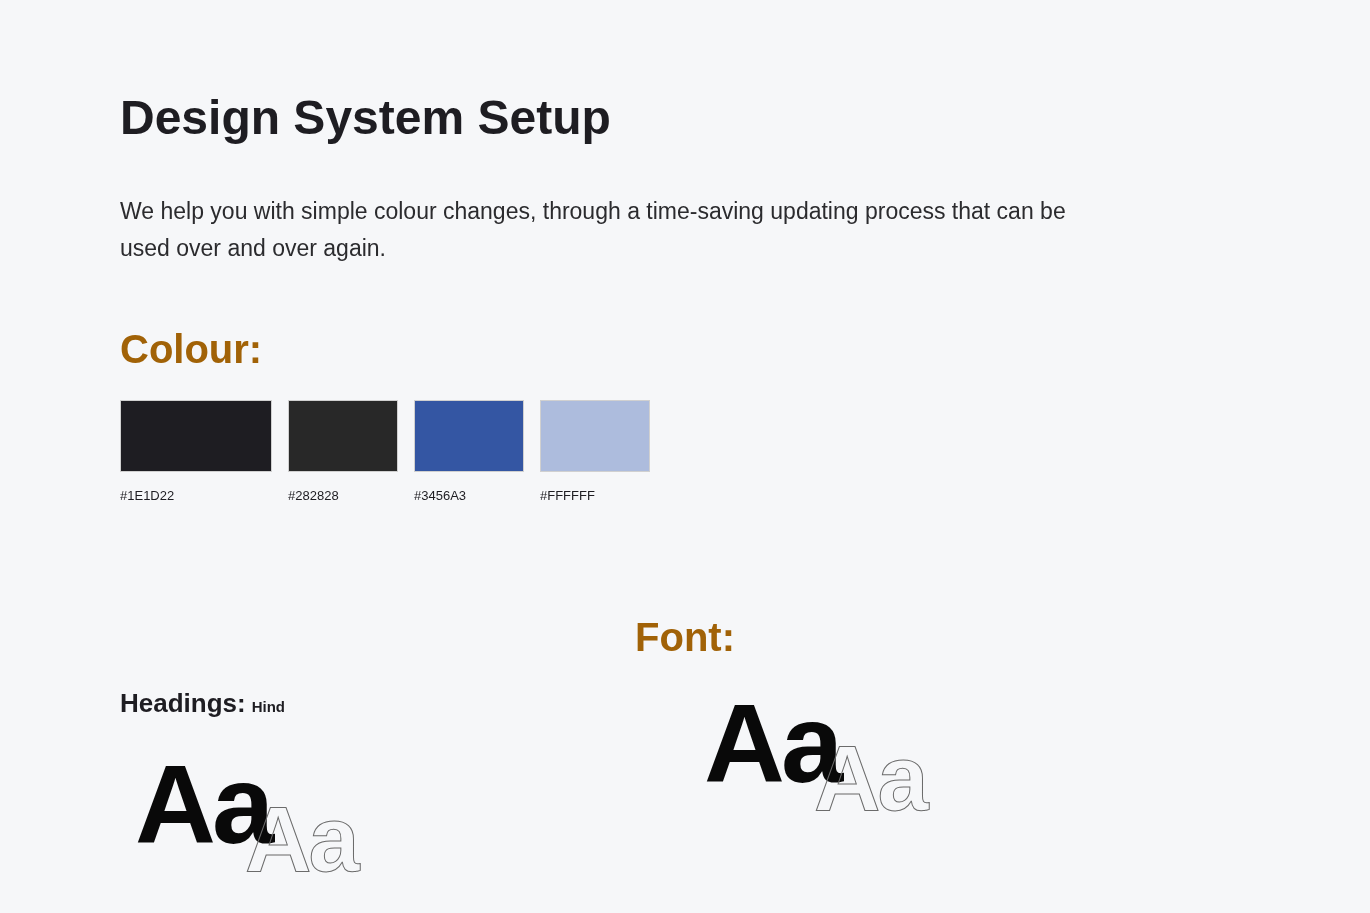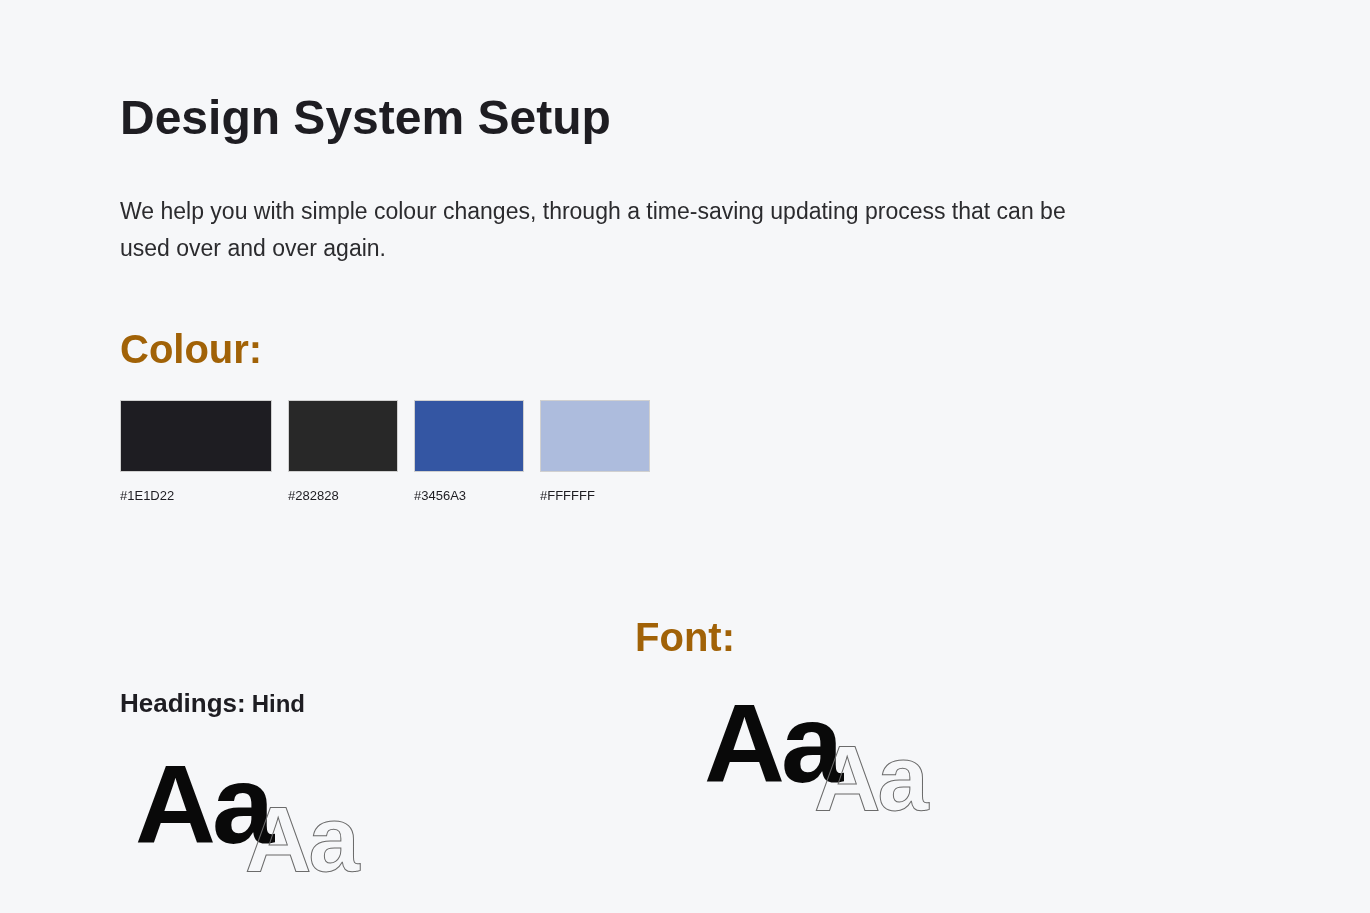--- a/index.html
+++ b/index.html
@@ -64,21 +64,21 @@
     align-items: baseline;
     gap: 6px;
     margin-bottom: 30px;
   }
   .font-label {
     font-size: 26px;
     font-weight: 700;
     color: #1e1d22;
   }
   .font-name {
-    font-size: 24px;
+    font-size: 15px;
     font-weight: 600;
     color: #1e1d22;
   }
   .sample {
     position: relative;
     height: 150px;
   }
   .sample-solid {
     font-size: 112px;
     font-weight: 800;

